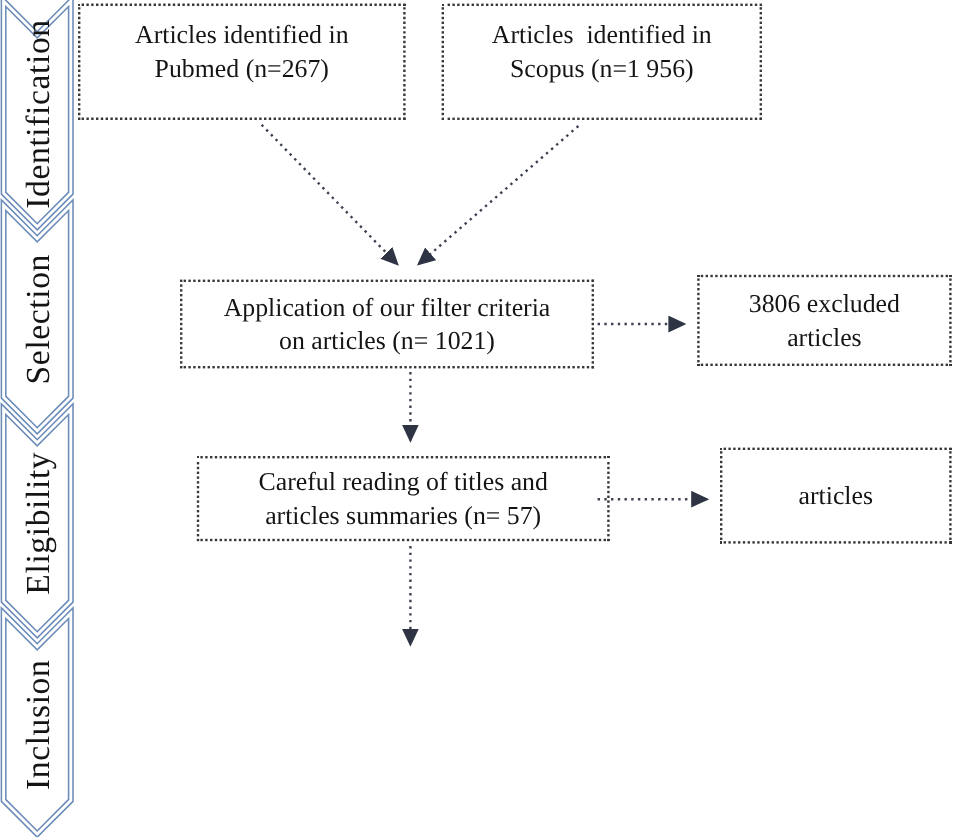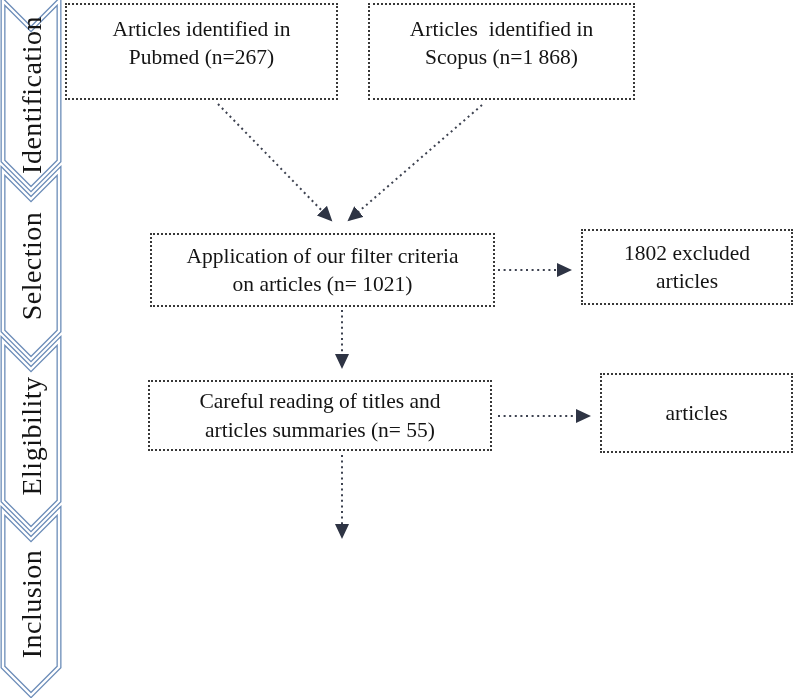--- a/index.html
+++ b/index.html
@@ -86,36 +86,36 @@
     </g>
   </svg>
 
   <div class="flow-box top-align" style="left:65px;top:3px;width:273px;height:97px;">
     <div class="line">Articles identified in</div>
     <div class="line">Pubmed (n=267)</div>
   </div>
 
   <div class="flow-box top-align" style="left:368px;top:3px;width:267px;height:97px;">
     <div class="line">Articles  identified in</div>
-    <div class="line">Scopus (n=1 868)</div>
+    <div class="line">Scopus (n=1 956)</div>
   </div>
 
   <div class="flow-box center-align" style="left:150px;top:233px;width:345px;height:74px;">
     <div class="line">Application of our filter criteria</div>
     <div class="line">on articles (n= 1021)</div>
   </div>
 
   <div class="flow-box center-align" style="left:581px;top:229px;width:212px;height:76px;">
-    <div class="line">1802 excluded</div>
+    <div class="line">3806 excluded</div>
     <div class="line">articles</div>
   </div>
 
-  <div class="flow-box center-align" style="left:148px;top:380px;width:344px;height:71px;">
+  <div class="flow-box center-align" style="left:164px;top:380px;width:344px;height:71px;">
     <div class="line">Careful reading of titles and</div>
-    <div class="line">articles summaries (n= 55)</div>
+    <div class="line">articles summaries (n= 57)</div>
   </div>
 
   <div class="flow-box center-align" style="left:600px;top:373px;width:193px;height:80px;">
     <div class="line">articles</div>
   </div>
 
 
 </div>
 
 </body></html>

